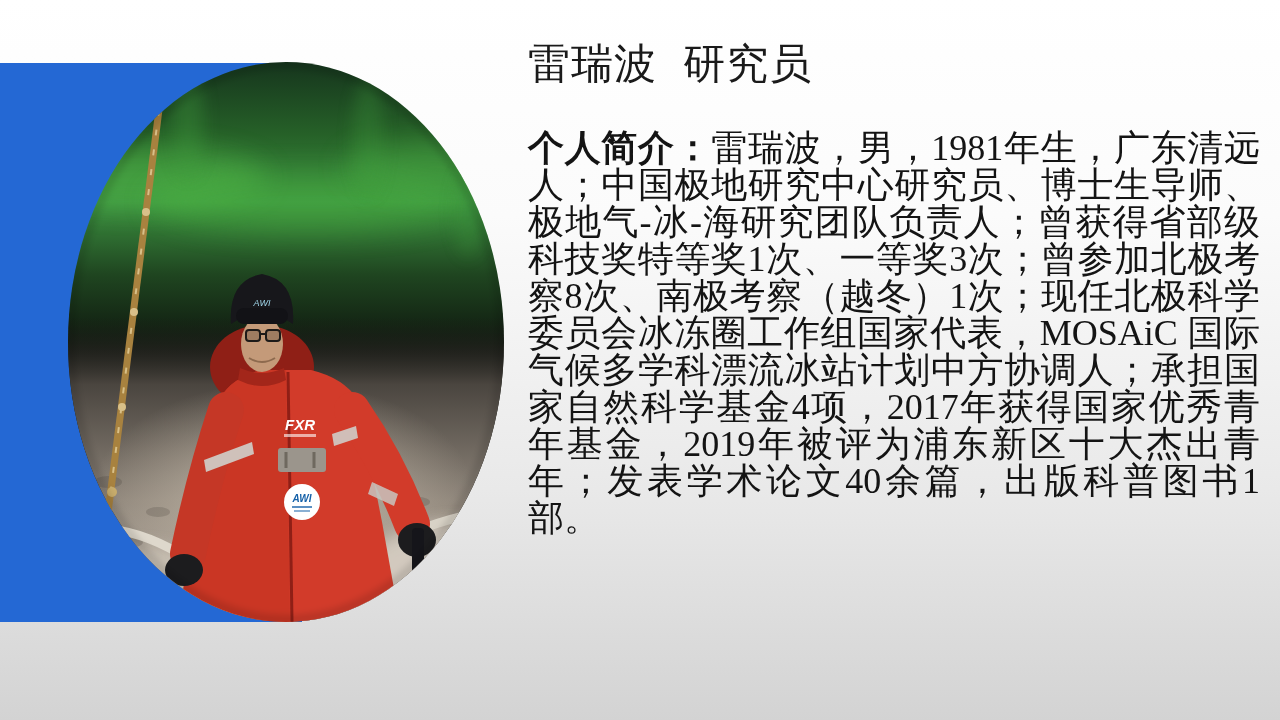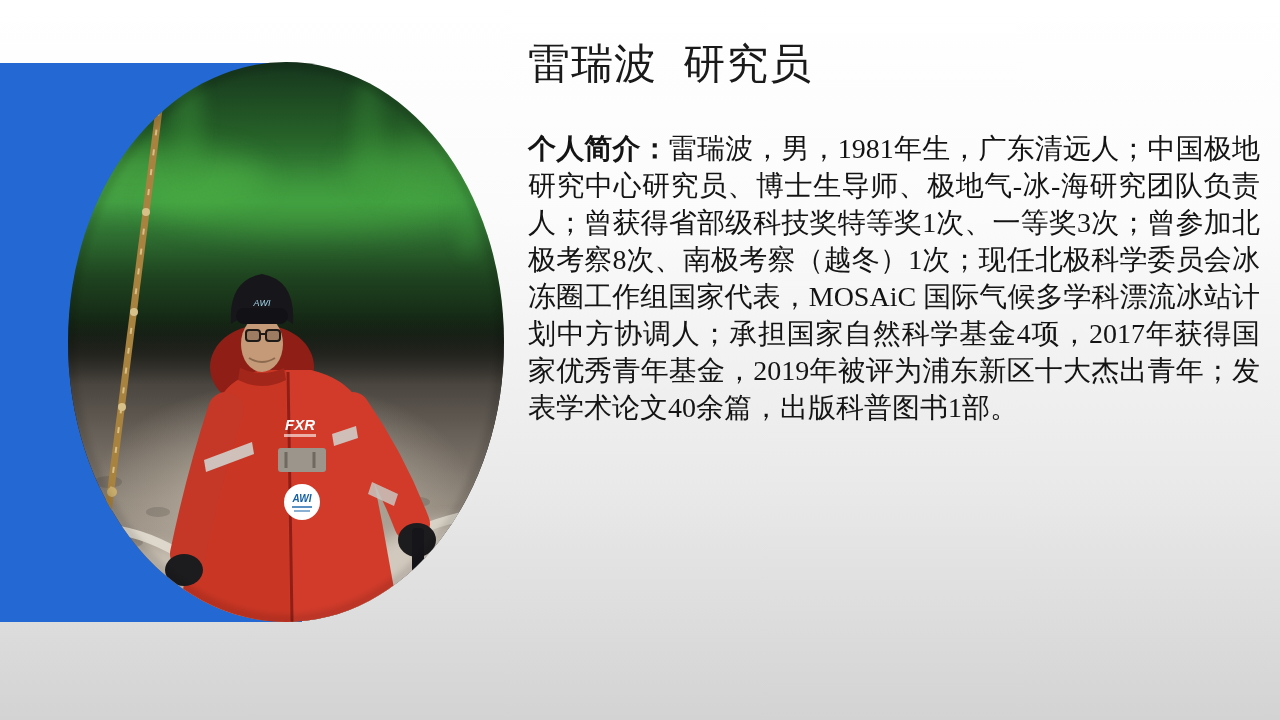--- a/index.html
+++ b/index.html
@@ -21,21 +21,21 @@
   .text-col{
     position:absolute;left:528px;top:44px;width:732px;color:#141414;
   }
   h1.title{
     margin:0 0 40px 0;
     font-family:Liberation Mono, monospace;
     font-size:42px;line-height:46px;font-weight:500;color:#1a1a1a;
     letter-spacing:1px;
   }
   p.para{
-    margin:0;font-size:28px;line-height:37px;
+    margin:0;font-size:36px;line-height:37px;
     text-align:justify;text-align-last:left;
     color:#141414;
   }
   p.para.bio{margin-bottom:9px;}
   p.para strong{font-weight:bold;}
 </style>
 </head>
 <body>
 
 <div class="slide">

